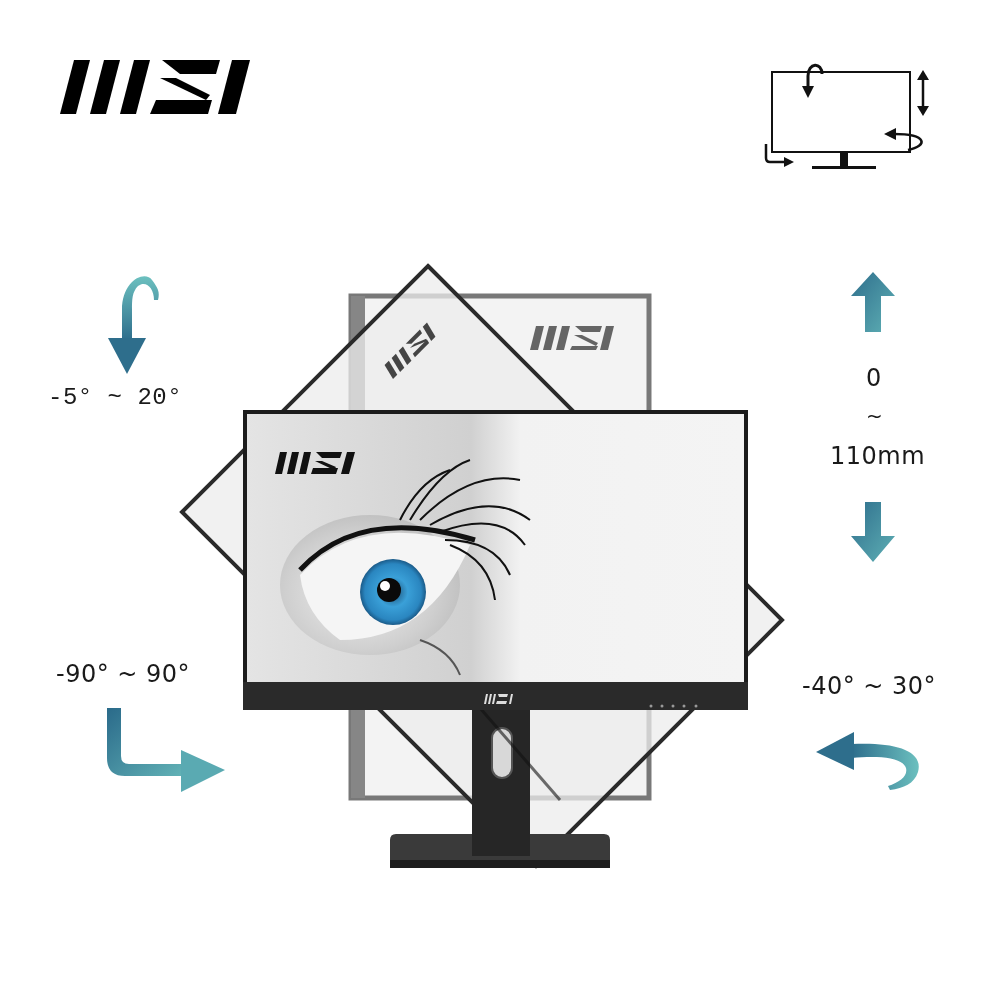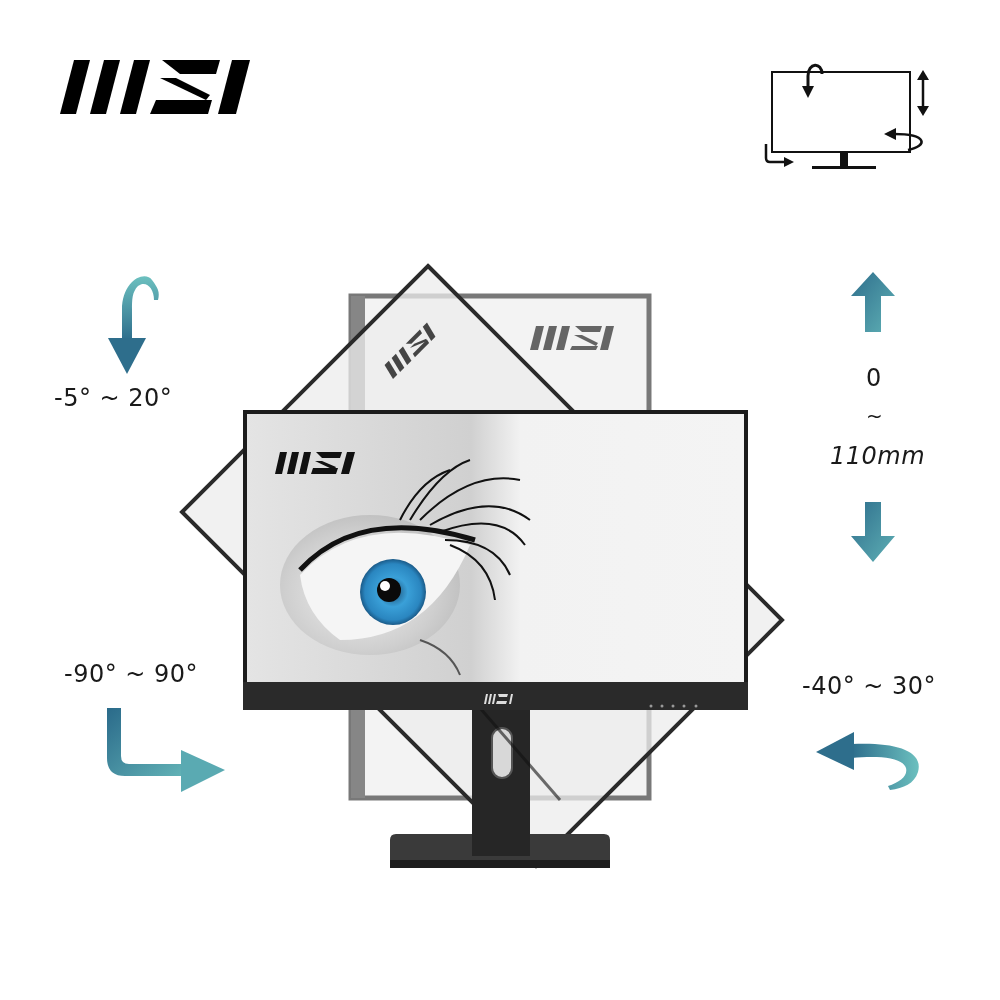--- a/index.html
+++ b/index.html
@@ -52,49 +52,49 @@
     <defs>
       <linearGradient id="gTilt" x1="0" y1="0" x2="0" y2="1">
         <stop offset="0" stop-color="#6cc0bf"></stop>
         <stop offset="1" stop-color="#2e6e8c"></stop>
       </linearGradient>
     </defs>
     <path d="M 22 70 L 22 40 C 22 10, 45 0, 52 10 C 58 18, 60 22, 58 30 L 54 30 C 54 18, 46 10, 38 16 C 32 22, 32 30, 32 40 L 32 70 Z" fill="url(#gTilt)"></path>
     <polygon points="8,68 46,68 27,104" fill="#2e6e8c"></polygon>
   </svg>
 </div>
-<div class="abs label" style="left:54px;top:384px;">-5° ~ 20°</div>
+<div class="abs label" style="left:48px;top:384px;font-family:Liberation Mono, monospace;">-5° ~ 20°</div>
 
 <div class="abs" style="left:848px;top:270px;">
   <svg width="50" height="65" viewBox="0 0 50 65">
     <defs>
       <linearGradient id="gUp" x1="0" y1="0" x2="1" y2="1">
         <stop offset="0" stop-color="#2e6e8c"></stop>
         <stop offset="1" stop-color="#5fb0b5"></stop>
       </linearGradient>
     </defs>
     <polygon points="25,2 47,26 33,26 33,62 17,62 17,26 3,26" fill="url(#gUp)"></polygon>
   </svg>
 </div>
 <div class="abs label" style="left:866px;top:364px;">0</div>
 <div class="abs label" style="left:866px;top:404px;font-size:20px;">~</div>
-<div class="abs label" style="left:830px;top:442px;font-style:italic;">110mm</div>
+<div class="abs label" style="left:830px;top:442px;">110mm</div>
 <div class="abs" style="left:848px;top:500px;">
   <svg width="50" height="65" viewBox="0 0 50 65">
     <defs>
       <linearGradient id="gDn" x1="0" y1="0" x2="1" y2="1">
         <stop offset="0" stop-color="#2e6e8c"></stop>
         <stop offset="1" stop-color="#5fb0b5"></stop>
       </linearGradient>
     </defs>
     <polygon points="17,2 33,2 33,36 47,36 25,62 3,36 17,36" fill="url(#gDn)"></polygon>
   </svg>
 </div>
 
-<div class="abs label" style="left:64px;top:660px;text-align:center;">-90° ~ 90°</div>
+<div class="abs label" style="left:56px;top:660px;text-align:center;">-90° ~ 90°</div>
 <div class="abs" style="left:105px;top:706px;">
   <svg width="125" height="92" viewBox="0 0 125 92">
     <defs>
       <linearGradient id="gPivot" x1="0" y1="0" x2="1" y2="1">
         <stop offset="0" stop-color="#2a6a8a"></stop>
         <stop offset="1" stop-color="#62b2b6"></stop>
       </linearGradient>
     </defs>
     <path d="M 2 2 L 16 2 L 16 50 Q 16 58 24 58 L 78 58 L 78 70 L 20 70 Q 2 70 2 52 Z" fill="url(#gPivot)"></path>
     <polygon points="76,44 120,64 76,86" fill="#5aaab2"></polygon>

